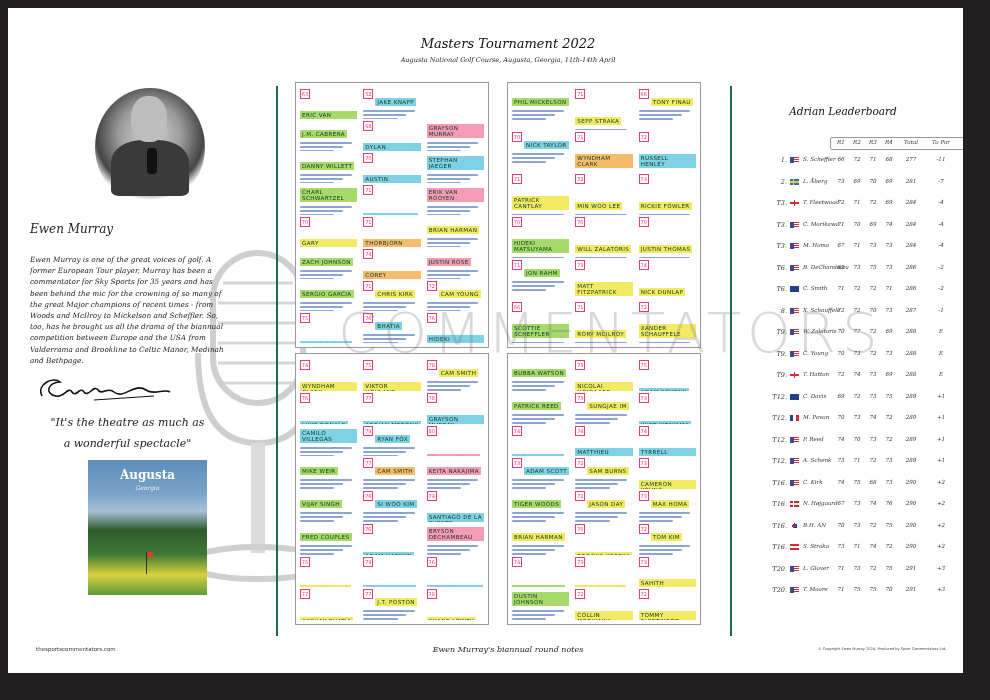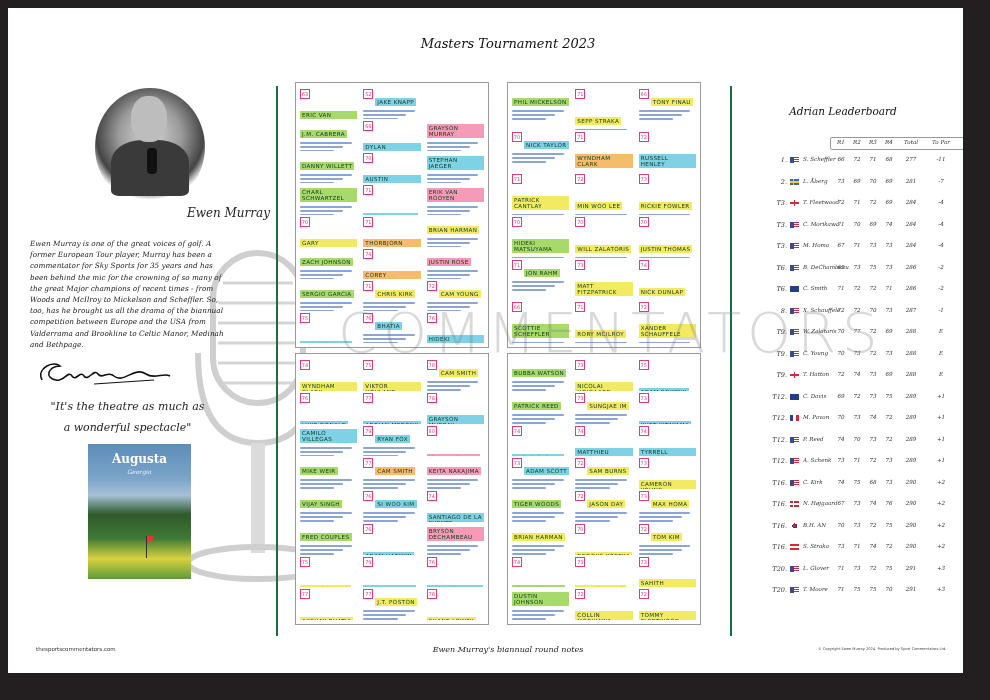--- a/index.html
+++ b/index.html
@@ -5,25 +5,25 @@
   html, body { margin: 0; padding: 0; }
   body { width: 990px; height: 700px; background: #231f20; position: relative; overflow: hidden; font-family: "DejaVu Serif", serif; }
   .poster { position: absolute; left: 8px; top: 8px; width: 955px; height: 665px; background: #ffffff; overflow: hidden; }
   .watermark { position: absolute; left: 330px; top: 290px; width: 470px; text-align: center; color: rgba(120,120,120,0.28); font-family: "DejaVu Sans", sans-serif; font-weight: 300; font-size: 56px; letter-spacing: 6px; line-height: 70px; pointer-events: none; z-index: 3; }
   .mic { position: absolute; left: 165px; top: 235px; width: 170px; height: 350px; z-index: 0; opacity: 0.35; }
   .left-col { position: absolute; left: 22px; top: 80px; width: 240px; z-index: 1; }
   .portrait { margin: 0 auto; width: 110px; height: 118px; border-radius: 50%; background: radial-gradient(circle at 50% 40%, #d8d8d8 0%, #9a9a9a 35%, #444 60%, #fff 72%); position: relative; }
   .portrait .head { position: absolute; left: 36px; top: 8px; width: 36px; height: 46px; border-radius: 45%; background: #bdbdbd; }
   .portrait .body { position: absolute; left: 16px; top: 52px; width: 78px; height: 56px; border-radius: 40% 40% 10% 10%; background: #3a3a3a; }
   .portrait .micro { position: absolute; left: 52px; top: 60px; width: 10px; height: 26px; border-radius: 4px; background: #111; }
-  .name-heading { text-align: right; font-style: italic; font-size: 12px; color: #222; margin-top: 0; }
+  .name-heading { text-align: left; font-style: italic; font-size: 12px; color: #222; margin-top: 16px; }
   .bio { margin: 18px 0 0 0; font-style: italic; font-size: 7.3px; line-height: 11.2px; color: #222; width: 200px; }
   .signature { margin: 8px 0 0 4px; height: 30px; width: 140px; }
   .quote { font-style: italic; font-size: 11px; line-height: 21px; color: #222; margin-top: 4px; text-align: center; width: 195px; }
-  .augusta-card { margin: 6px 0 0 58px; width: 103px; height: 135px; position: relative; overflow: hidden; background: linear-gradient(#5c8db9 0%, #7aa4c9 25%, #a7c0d6 38%, #2f5a2c 52%, #3f7a34 70%, #d8d23f 85%, #5e9a3d 100%); }
+  .augusta-card { margin: 6px 0 0 58px; width: 119px; height: 135px; position: relative; overflow: hidden; background: linear-gradient(#5c8db9 0%, #7aa4c9 25%, #a7c0d6 38%, #2f5a2c 52%, #3f7a34 70%, #d8d23f 85%, #5e9a3d 100%); }
   .augusta-card .title { position: absolute; top: 8px; width: 100%; text-align: center; color: #fff; font-weight: bold; font-size: 12px; }
   .augusta-card .sub { position: absolute; top: 24px; width: 100%; text-align: center; color: #e9f1f8; font-size: 6px; font-style: italic; }
   .augusta-card .flag { position: absolute; left: 58px; top: 92px; width: 1px; height: 22px; background: #333; }
   .augusta-card .flag::after { content: ""; position: absolute; left: 1px; top: 0; width: 6px; height: 5px; background: #e03b2c; }
   .site-url { position: absolute; left: 28px; top: 638px; font-family: "DejaVu Sans", sans-serif; font-size: 5.5px; color: #333; }
   .copyright { position: absolute; left: 810px; top: 639px; font-family: "DejaVu Sans", sans-serif; font-size: 3.6px; color: #444; }
   .vline { position: absolute; width: 2px; background: #1b6b45; z-index: 2; }
   .header { position: absolute; left: 280px; top: 28px; width: 440px; text-align: center; z-index: 2; }
   .header .title { font-style: italic; font-size: 13px; color: #111; }
   .header .subtitle { font-style: italic; font-size: 6.5px; color: #222; margin-top: 5px; }
@@ -107,21 +107,22 @@
       <div class="flag"></div>
     </div>
   </div>
 
   <div class="site-url">thesportscommentators.com</div>
 
   <div class="vline" style="left:268px; top:78px; height:550px;"></div>
   <div class="vline" style="left:722px; top:78px; height:550px;"></div>
 
   <div class="header">
-    <div class="title">Masters Tournament 2023</div>
+    <div class="title">Masters Tournament 2022</div>
+    <div class="subtitle">Augusta National Golf Course, Augusta, Georgia, 11th-14th April</div>
   </div>
 
   <div class="panel" style="left:287px; top:74px; width:192px; height:264px;">
     <div class="grid" id="panel-0">
         <div class="note"><span class="num">63</span><span class="pname hl-green">Eric van Rooyen</span></div>
         <div class="note"><span class="num">52</span><span class="pname hl-blue">Jake Knapp</span><div class="lines">
             <div style="width:90%"></div>
             <div style="width:75%"></div>
             <div style="width:60%"></div>
           </div></div>

